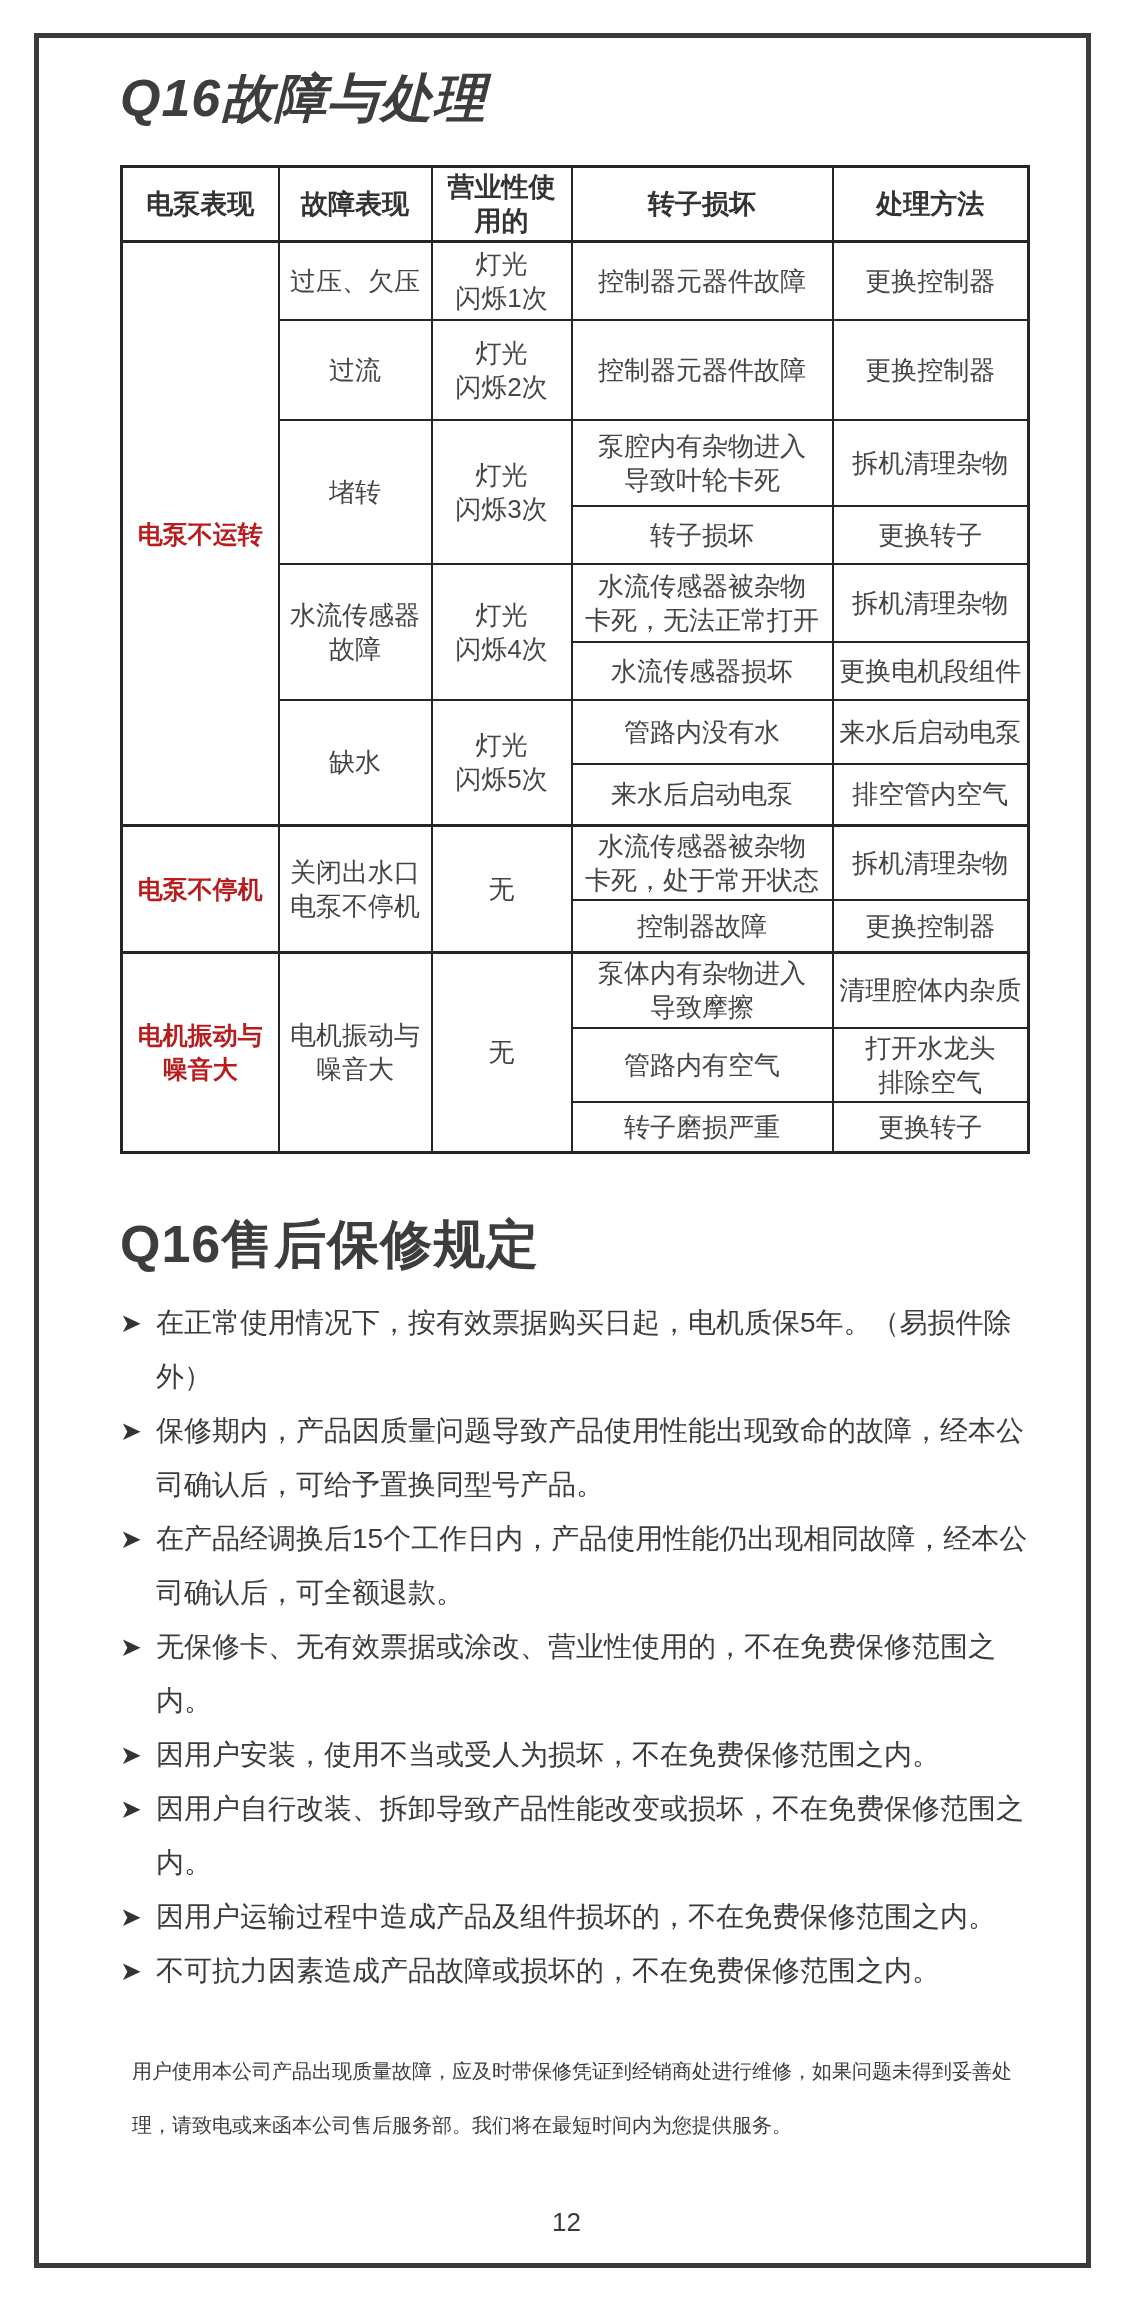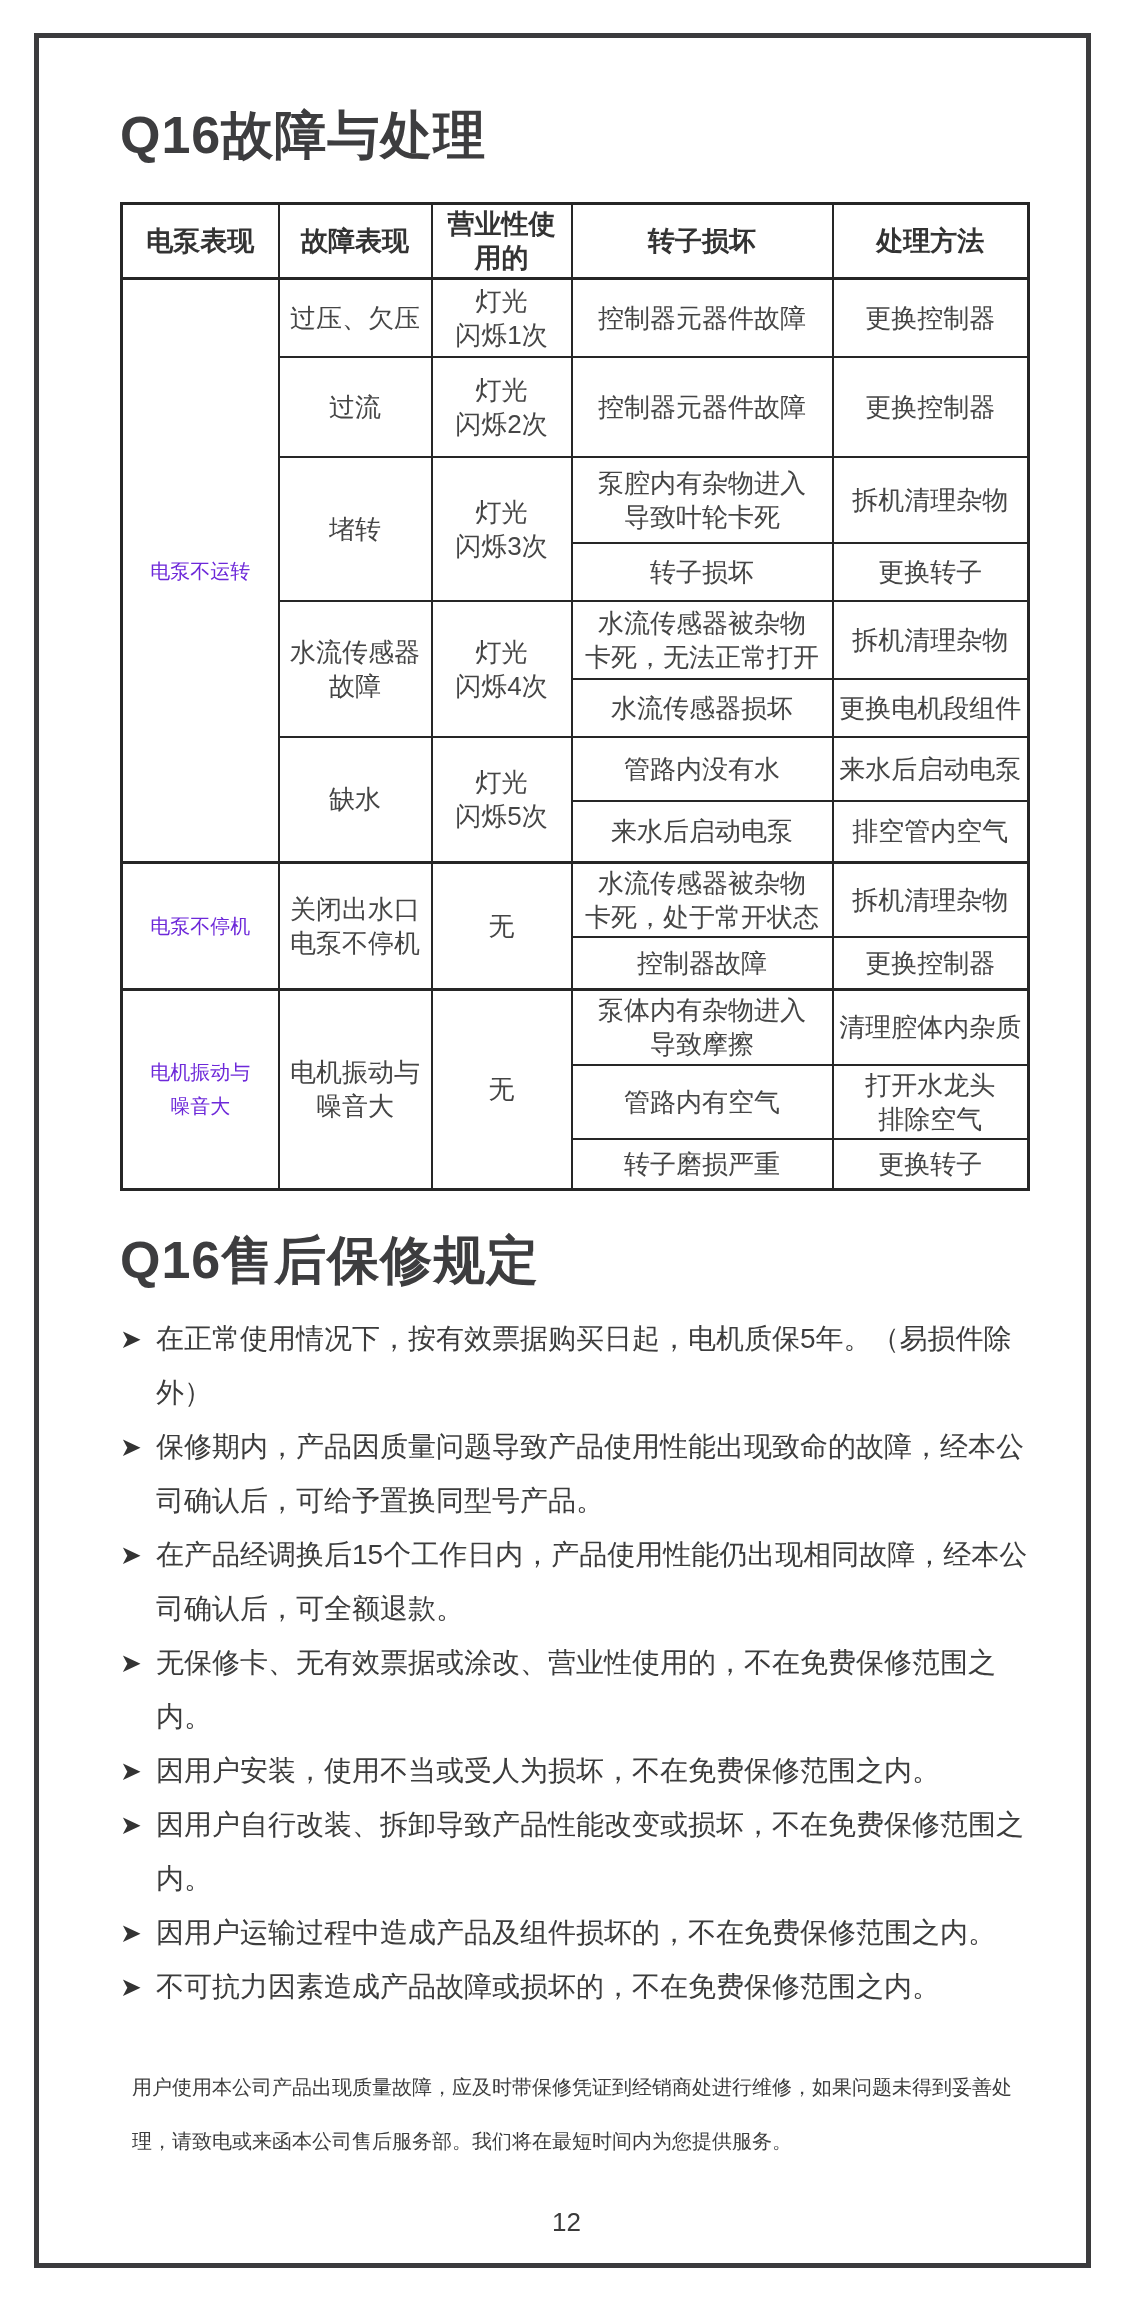--- a/index.html
+++ b/index.html
@@ -12,41 +12,41 @@
     position:absolute;left:34px;top:33px;width:1057px;height:2235px;
     border:5px solid #3b3b3d;box-sizing:border-box;background:#ffffff;
   }
   .content{
     position:absolute;left:120px;top:0;width:912px;
   }
   .section-title{
     font-size:52px;font-weight:700;color:#3d3d3f;
     letter-spacing:1px;line-height:60px;white-space:nowrap;
   }
-  .title-faults{margin-top:105px;}
-  .title-warranty{margin-top:39px;}
+  .title-faults{margin-top:68px;font-style:italic;}
+  .title-warranty{margin-top:60px;}
 
   
   table.fault-table{
     border-collapse:collapse;table-layout:fixed;
     width:907px;margin-top:37px;
     border:3px solid #262626;
   }
   .fault-table td,.fault-table th{
     border:2px solid #262626;
     text-align:center;vertical-align:middle;
     font-size:26px;line-height:34px;color:#454545;
     white-space:pre-line;padding:2px 2px;overflow:hidden;
     font-weight:400;
   }
   .fault-table th{
     font-size:27px;font-weight:700;color:#333333;
     border-bottom:3px solid #262626;
   }
-  .fault-table td.group{font-weight:400;color:#6d28d9;font-size:20px;}
+  .fault-table td.group{font-weight:700;color:#b91c1c;font-size:25px;}
   .fault-table tr.section-start td{border-top:3px solid #262626;}
 
   
   .warranty-list{margin-top:22px;}
   .warranty-item{
     display:flex;align-items:flex-start;
     font-size:28px;line-height:54px;color:#3c3c3c;
   }
   .bullet{
     flex:0 0 36px;font-size:26px;line-height:54px;color:#333333;

